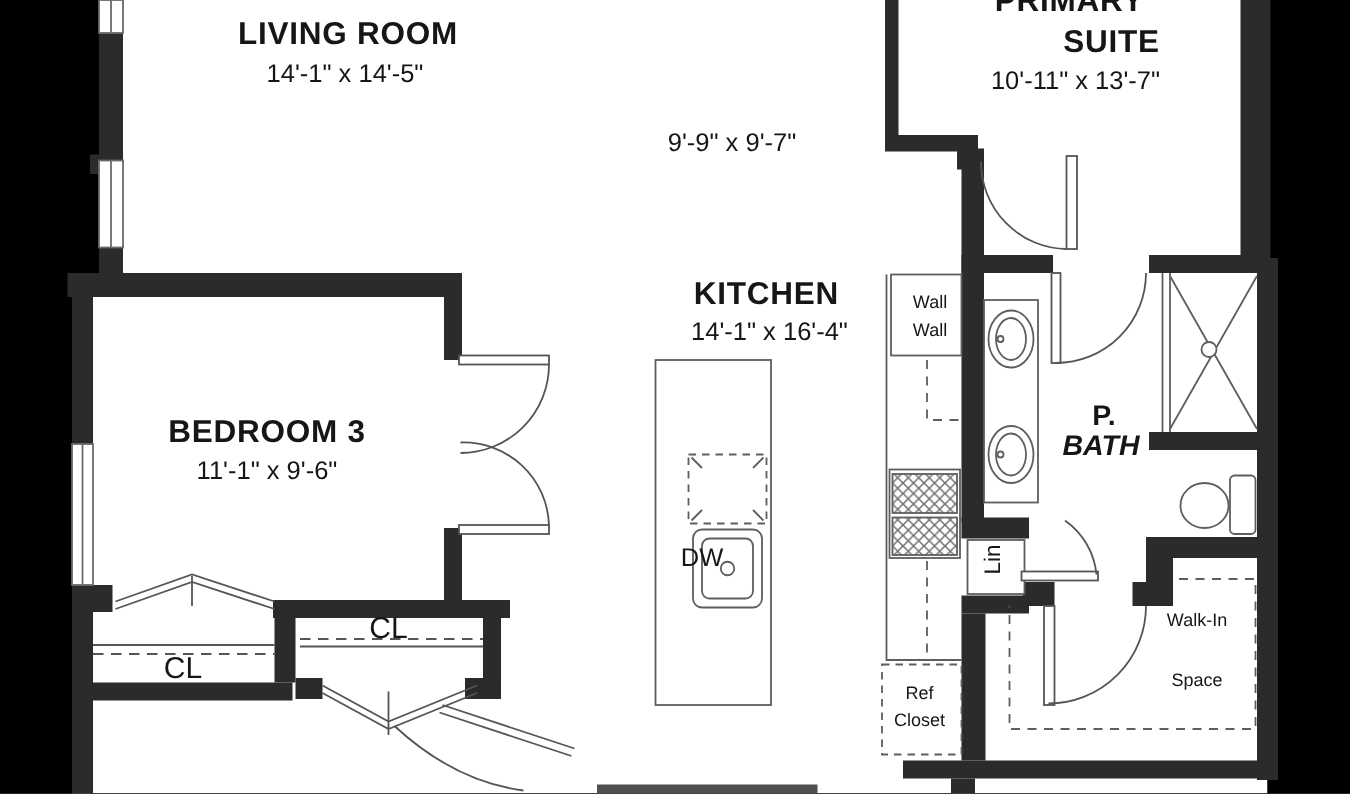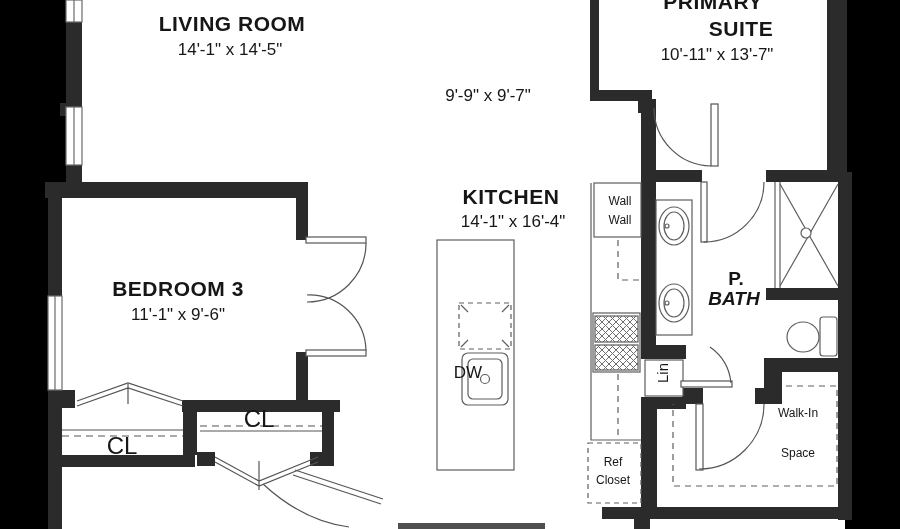--- a/index.html
+++ b/index.html
@@ -9,21 +9,21 @@
   }
   #plan-svg{position:absolute;left:0;top:0;}
   .lbl{
     position:absolute;transform:translate(-50%,-50%);
     white-space:nowrap;color:#161616;line-height:1;
   }
   .room-title{font-size:21px;font-weight:bold;letter-spacing:.5px;}
   .room-dims{font-size:17px;}
   .bath-title{font-size:19px;font-weight:bold;}
   .small-lbl{font-size:12px;}
-  .cl-lbl{font-size:24px;}
+  .cl-lbl{font-size:20px;}
   .dw-lbl{font-size:17px;}
   .lin-lbl{font-size:15px;transform:translate(-50%,-50%) rotate(-90deg);}
 </style>
 </head>
 <body>
 
 <div id="stage">
 
   <svg id="plan-svg" width="900" height="529" viewBox="0 0 900 529">
     <defs>

